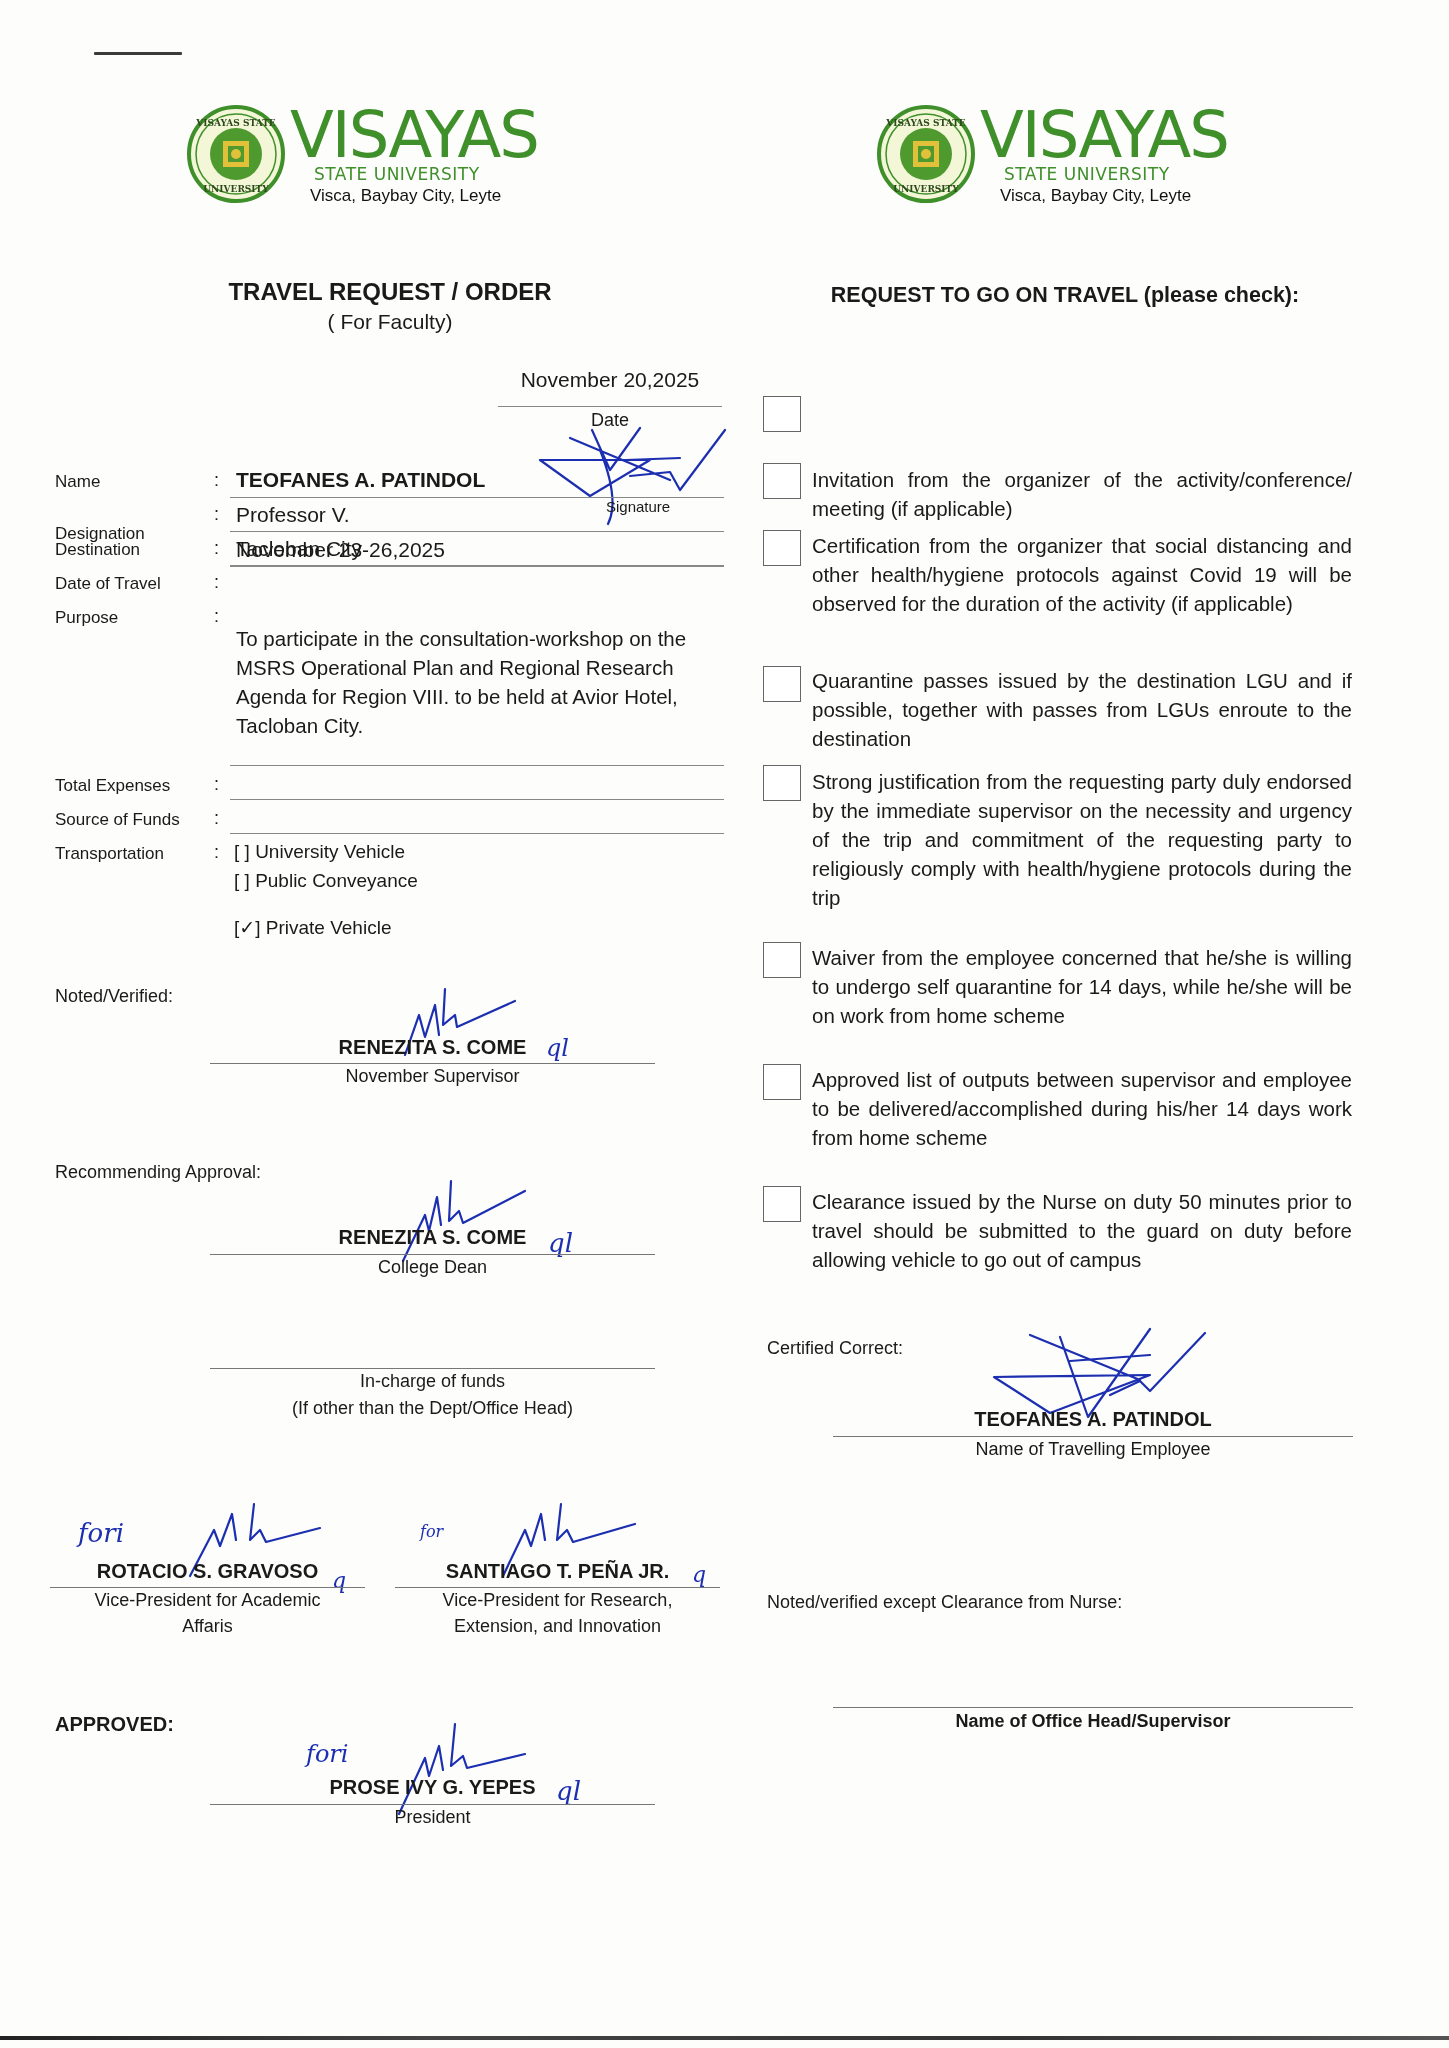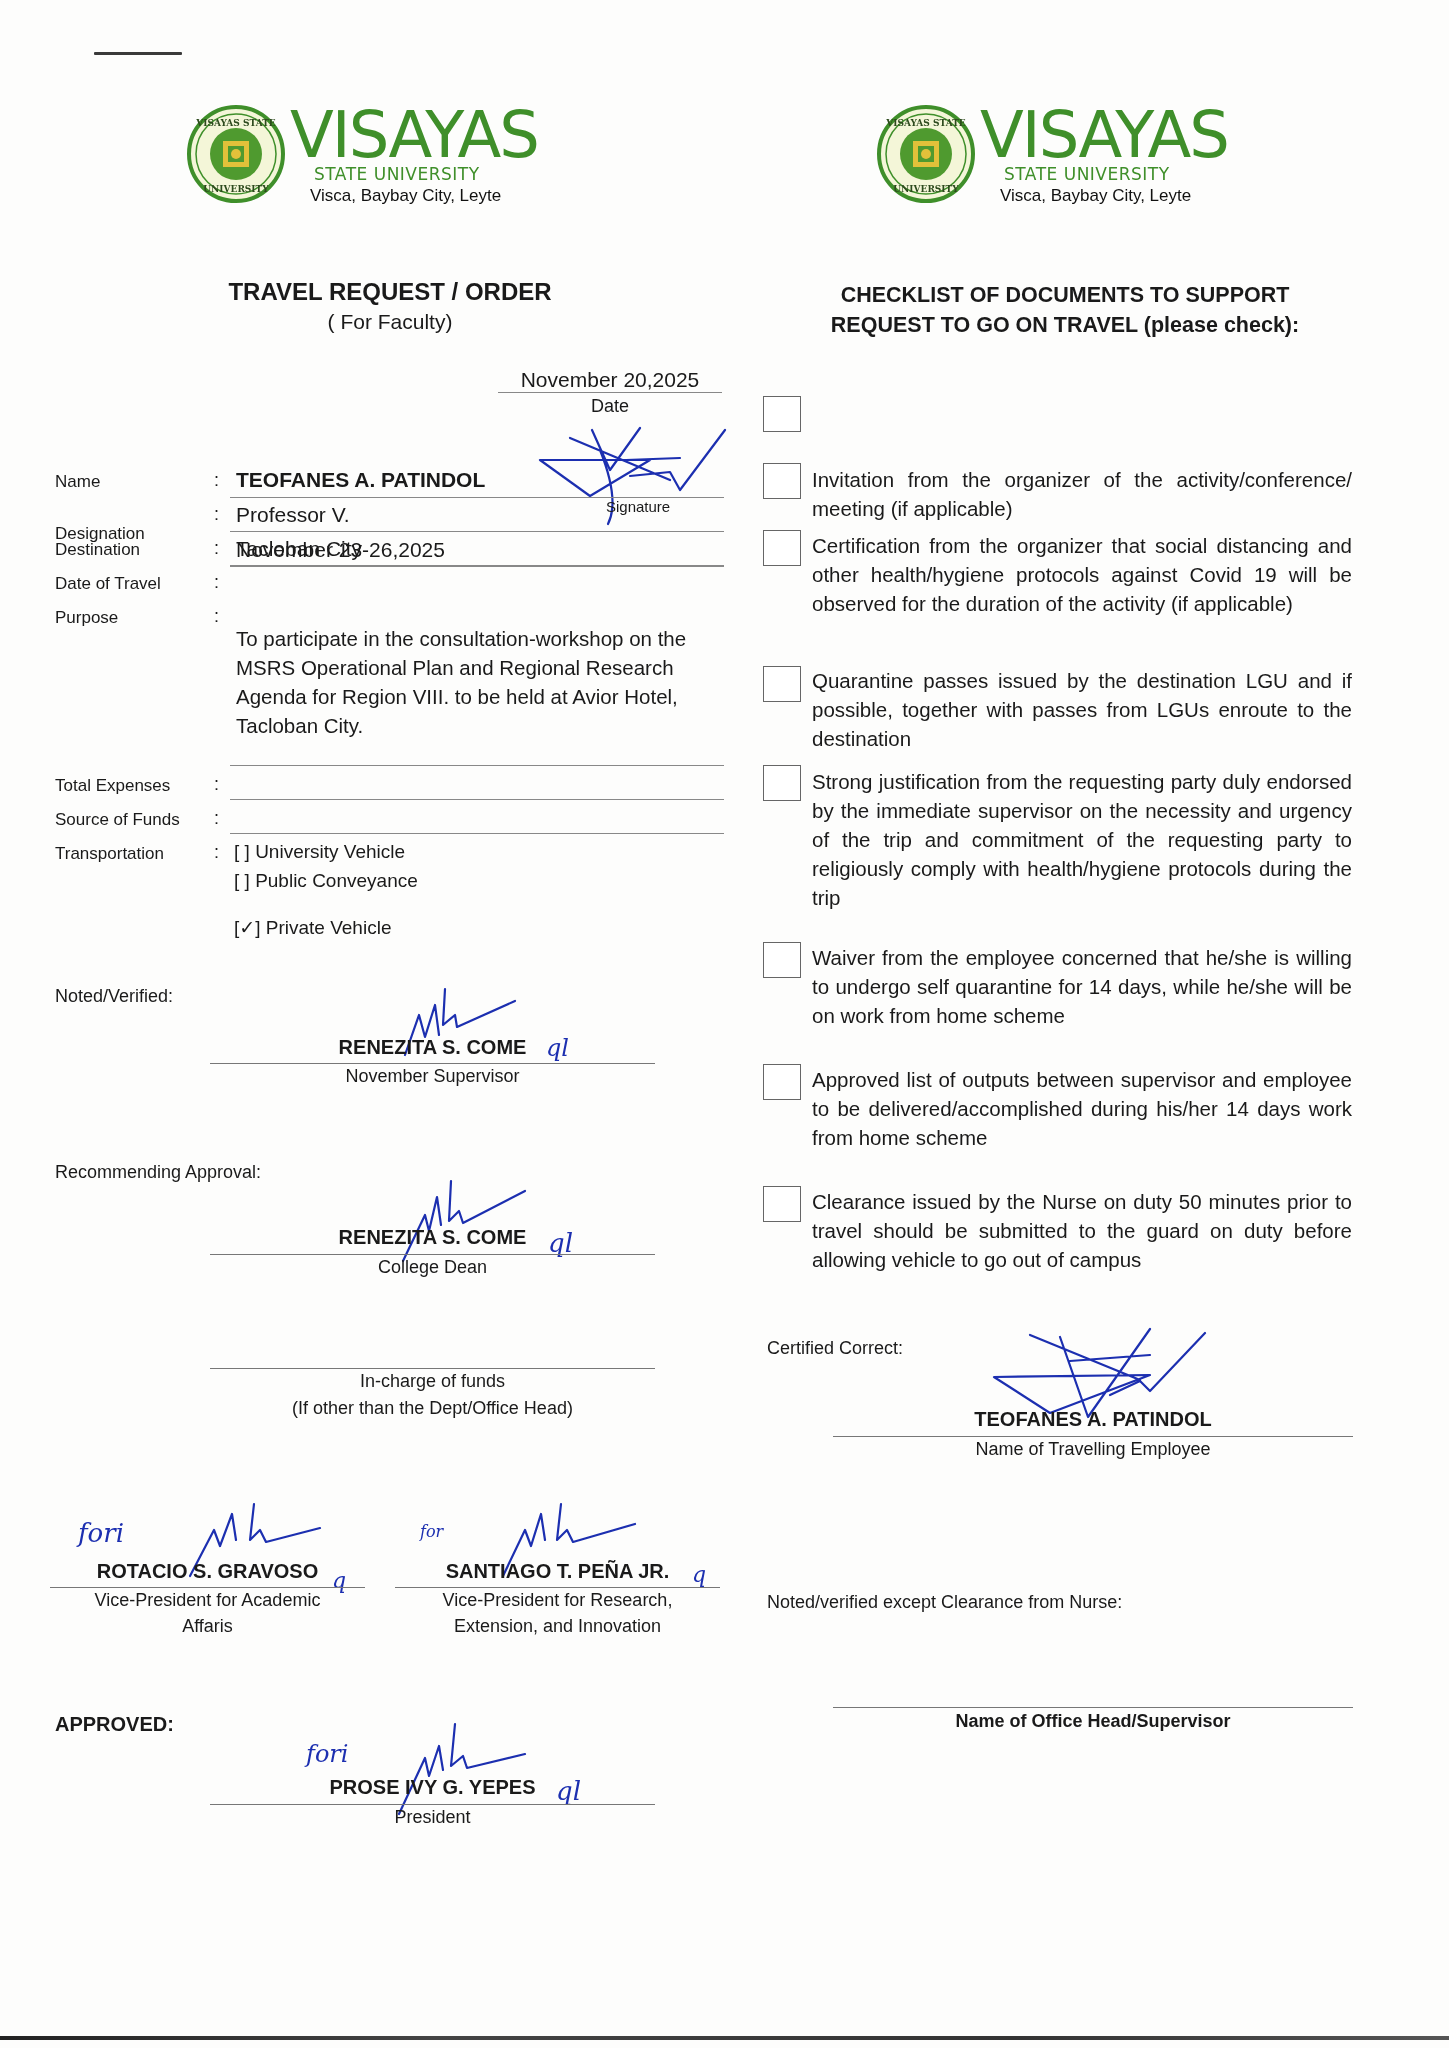--- a/index.html
+++ b/index.html
@@ -75,21 +75,21 @@
     <div class="lh-addr">Visca, Baybay City, Leyte</div>
   </div>
 </div>
 
 <div class="abs" style="left:190px; top:278px; width:400px;">
   <div class="title">TRAVEL REQUEST / ORDER</div>
   <div class="subtitle" style="margin-top:4px;">( For Faculty)</div>
 </div>
 
 <div class="abs" style="left:498px; top:368px; width:224px;">
-  <div class="val line" style="text-align:center; font-size:21px; padding-bottom:0;">November 20,2025</div>
+  <div class="val line" style="text-align:center; font-size:21px; padding-bottom:14px;">November 20,2025</div>
   <div class="lbl" style="text-align:center; font-size:18px; margin-top:3px;">Date</div>
 </div>
 
 <svg class="abs sign" style="left:530px; top:420px;" width="200" height="110" viewBox="0 0 200 110">
   <path d="M40 18 L140 60 M10 40 L120 40 L60 76 Z M62 10 L80 50 L110 8 M70 30 Q90 80 78 104 M96 40 L150 38 M100 56 L140 52 L150 70 L195 10"></path>
 </svg>
 <div class="abs" style="left:606px; top:498px; font-size:15px;">Signature</div>
 
 <div class="abs lbl" style="left:55px; top:472px;">Name</div>
 <div class="abs colon" style="left:214px; top:470px;">:</div>
@@ -193,21 +193,20 @@
 <div class="abs hand" style="left:306px; top:1740px; font-size:24px;">fori</div>
 <svg class="abs sign" style="left:395px; top:1718px;" width="140" height="100" viewBox="0 0 140 100">
   <path d="M4 96 L30 40 L34 58 L44 28 L48 52 M60 6 L56 48 L68 38 L72 50 L130 36"></path>
 </svg>
 <div class="abs sig-name" style="left:210px; top:1776px; width:445px;">PROSE IVY G. YEPES</div>
 <div class="abs hand" style="left:556px; top:1776px; font-size:26px;">ql</div>
 <div class="abs sig-line" style="left:210px; top:1804px; width:445px;"></div>
 <div class="abs sig-role" style="left:210px; top:1807px; width:445px;">President</div>
 
 <div class="abs" style="left:790px; top:280px; width:550px; text-align:center; font-weight:bold; font-size:21.5px; line-height:30px;">
-  <div>CHECKLIST OF DOCUMENTS TO SUPPORT</div>
   <div>REQUEST TO GO ON TRAVEL (please check):</div>
 </div>
 
 <div class="abs cb" style="left:763px; top:396px;"></div>
 
 <div class="abs cb" style="left:763px; top:463px;"></div>
 <div class="abs ck-text" style="left:812px; top:465px; width:540px;">Invitation from the organizer of the activity/conference/ meeting (if applicable)</div>
 
 <div class="abs cb" style="left:763px; top:530px;"></div>
 <div class="abs ck-text" style="left:812px; top:531px; width:540px;">Certification from the organizer that social distancing and other health/hygiene protocols against Covid 19 will be observed for the duration of the activity (if applicable)</div>

